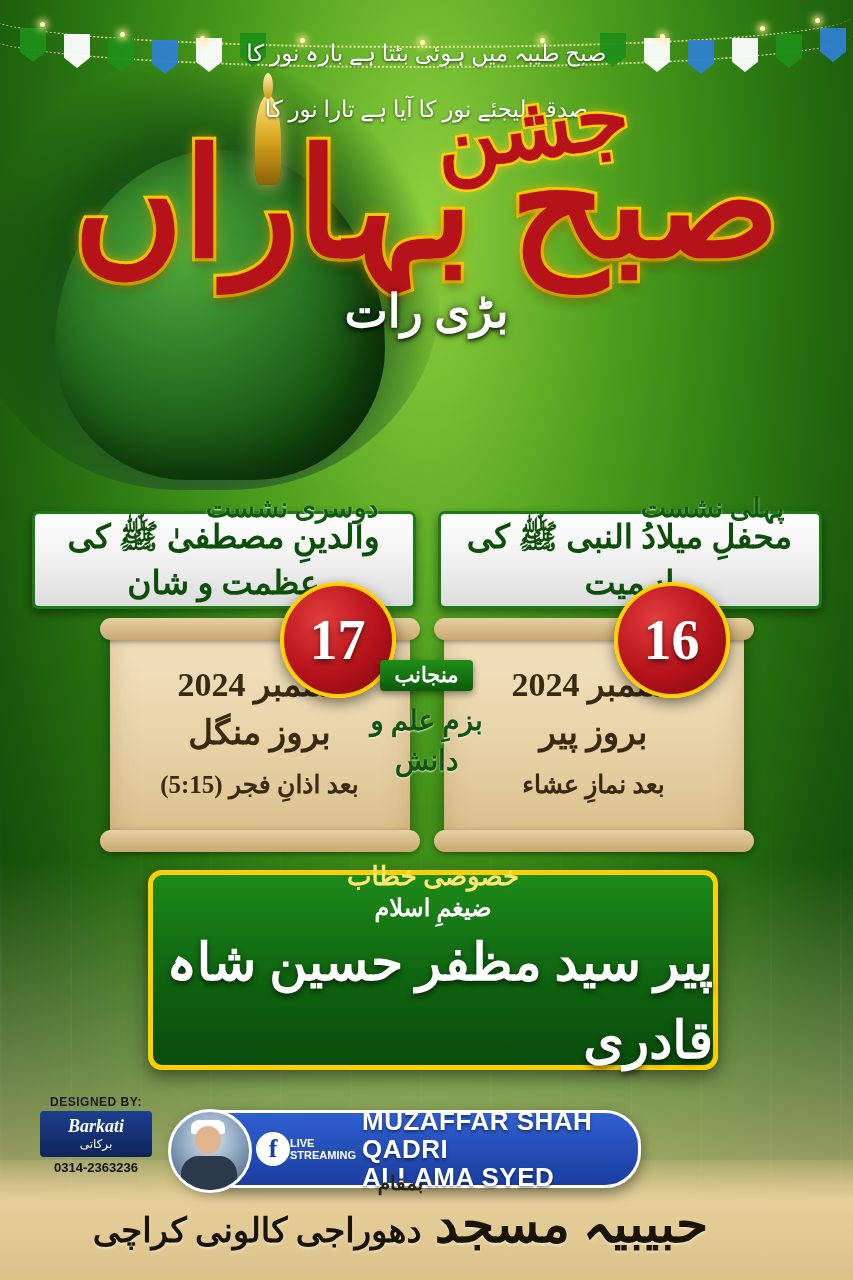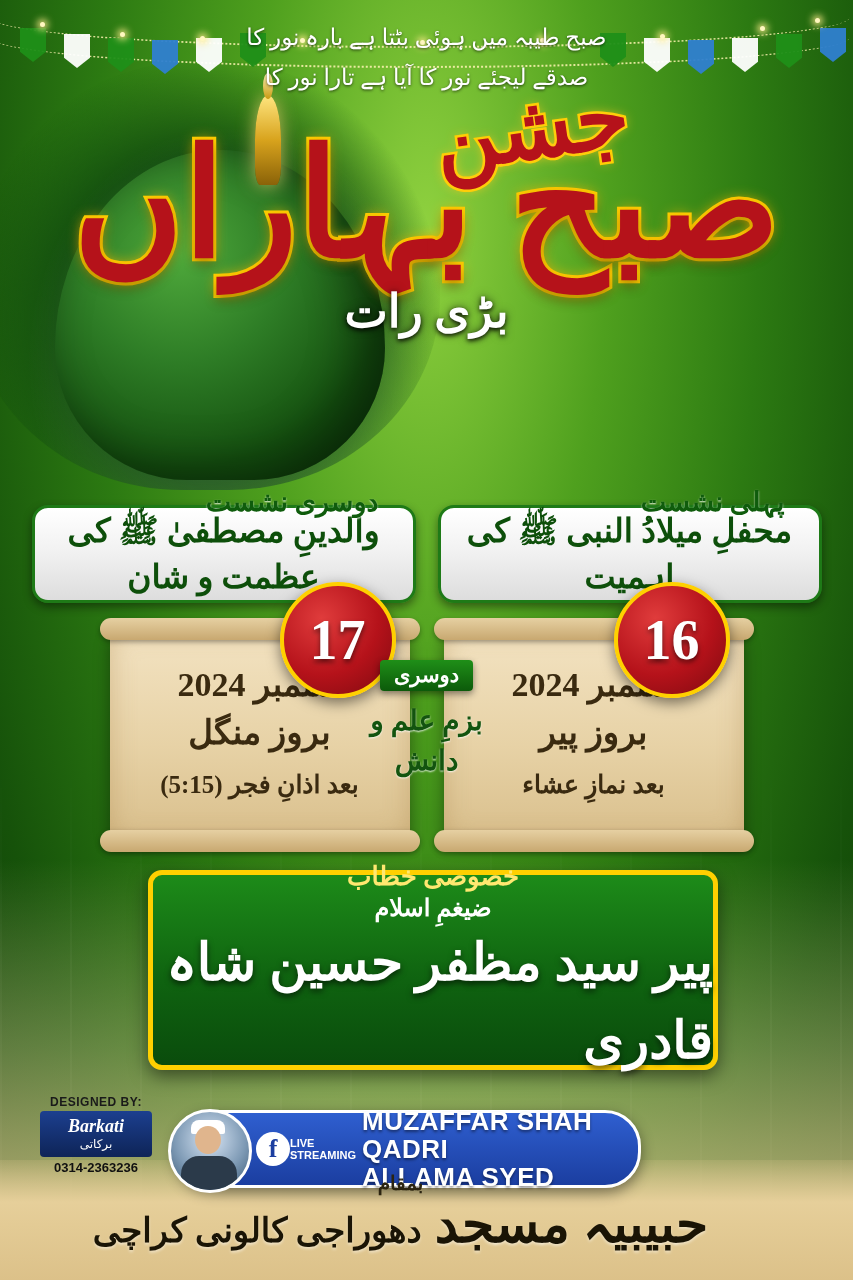--- a/index.html
+++ b/index.html
@@ -127,20 +127,21 @@
     color: #ffffff;
     direction: rtl;
     text-shadow: 0 1px 3px rgba(0,0,0,0.65);
     z-index: 6;
   }
   .couplet div {
     font-size: 23px;
     line-height: 40px;
     font-family: "Liberation Serif", serif;
     letter-spacing: 0.5px;
+    margin-top: 16px;
   }
 
   
   .title-wrap {
     position: absolute;
     top: 120px;
     left: 0;
     width: 853px;
     text-align: center;
     z-index: 7;
@@ -194,28 +195,29 @@
     display: flex;
     flex-direction: row-reverse;
     justify-content: center;
     gap: 22px;
     z-index: 8;
   }
   .session {
     position: relative;
     width: 378px;
     height: 92px;
-    border-radius: 16px;
+    border-radius: 7px;
     background: linear-gradient(180deg, #ffffff 0%, #f2f2f2 45%, #dddddd 100%);
     border: 3px solid #1e7a17;
     box-shadow: 0 4px 10px rgba(0,0,0,0.45);
     display: flex;
     align-items: center;
     justify-content: flex-start;
     direction: rtl;
+    margin-top: 6px;
   }
   .session-label {
     position: absolute;
     top: -22px;
     right: 34px;
     direction: rtl;
     font-family: "Liberation Serif", serif;
     font-size: 27px;
     font-weight: bold;
     color: #0f5c0c;
@@ -605,21 +607,21 @@
       <div class="day-badge badge-left">17</div>
       <div class="scroll-date">
         <span>ستمبر 2024</span><br>
         <span>بروز منگل</span>
         <span class="scroll-time">بعد اذانِ فجر (5:15)</span>
       </div>
     </div>
   </div>
 
   <div class="mid-ribbon">
-    <div class="ribbon-tag">دوسری</div>
+    <div class="ribbon-tag">منجانب</div>
     <div class="ribbon-text">بزمِ علم و دانش</div>
   </div>
 
   <div class="speaker-panel">
     <div class="speaker-top">خصوصی خطاب</div>
     <div class="speaker-title">ضیغمِ اسلام</div>
     <div class="speaker-name">پیر سید مظفر حسین شاہ قادری</div>
   </div>
 
   <div class="designer">

